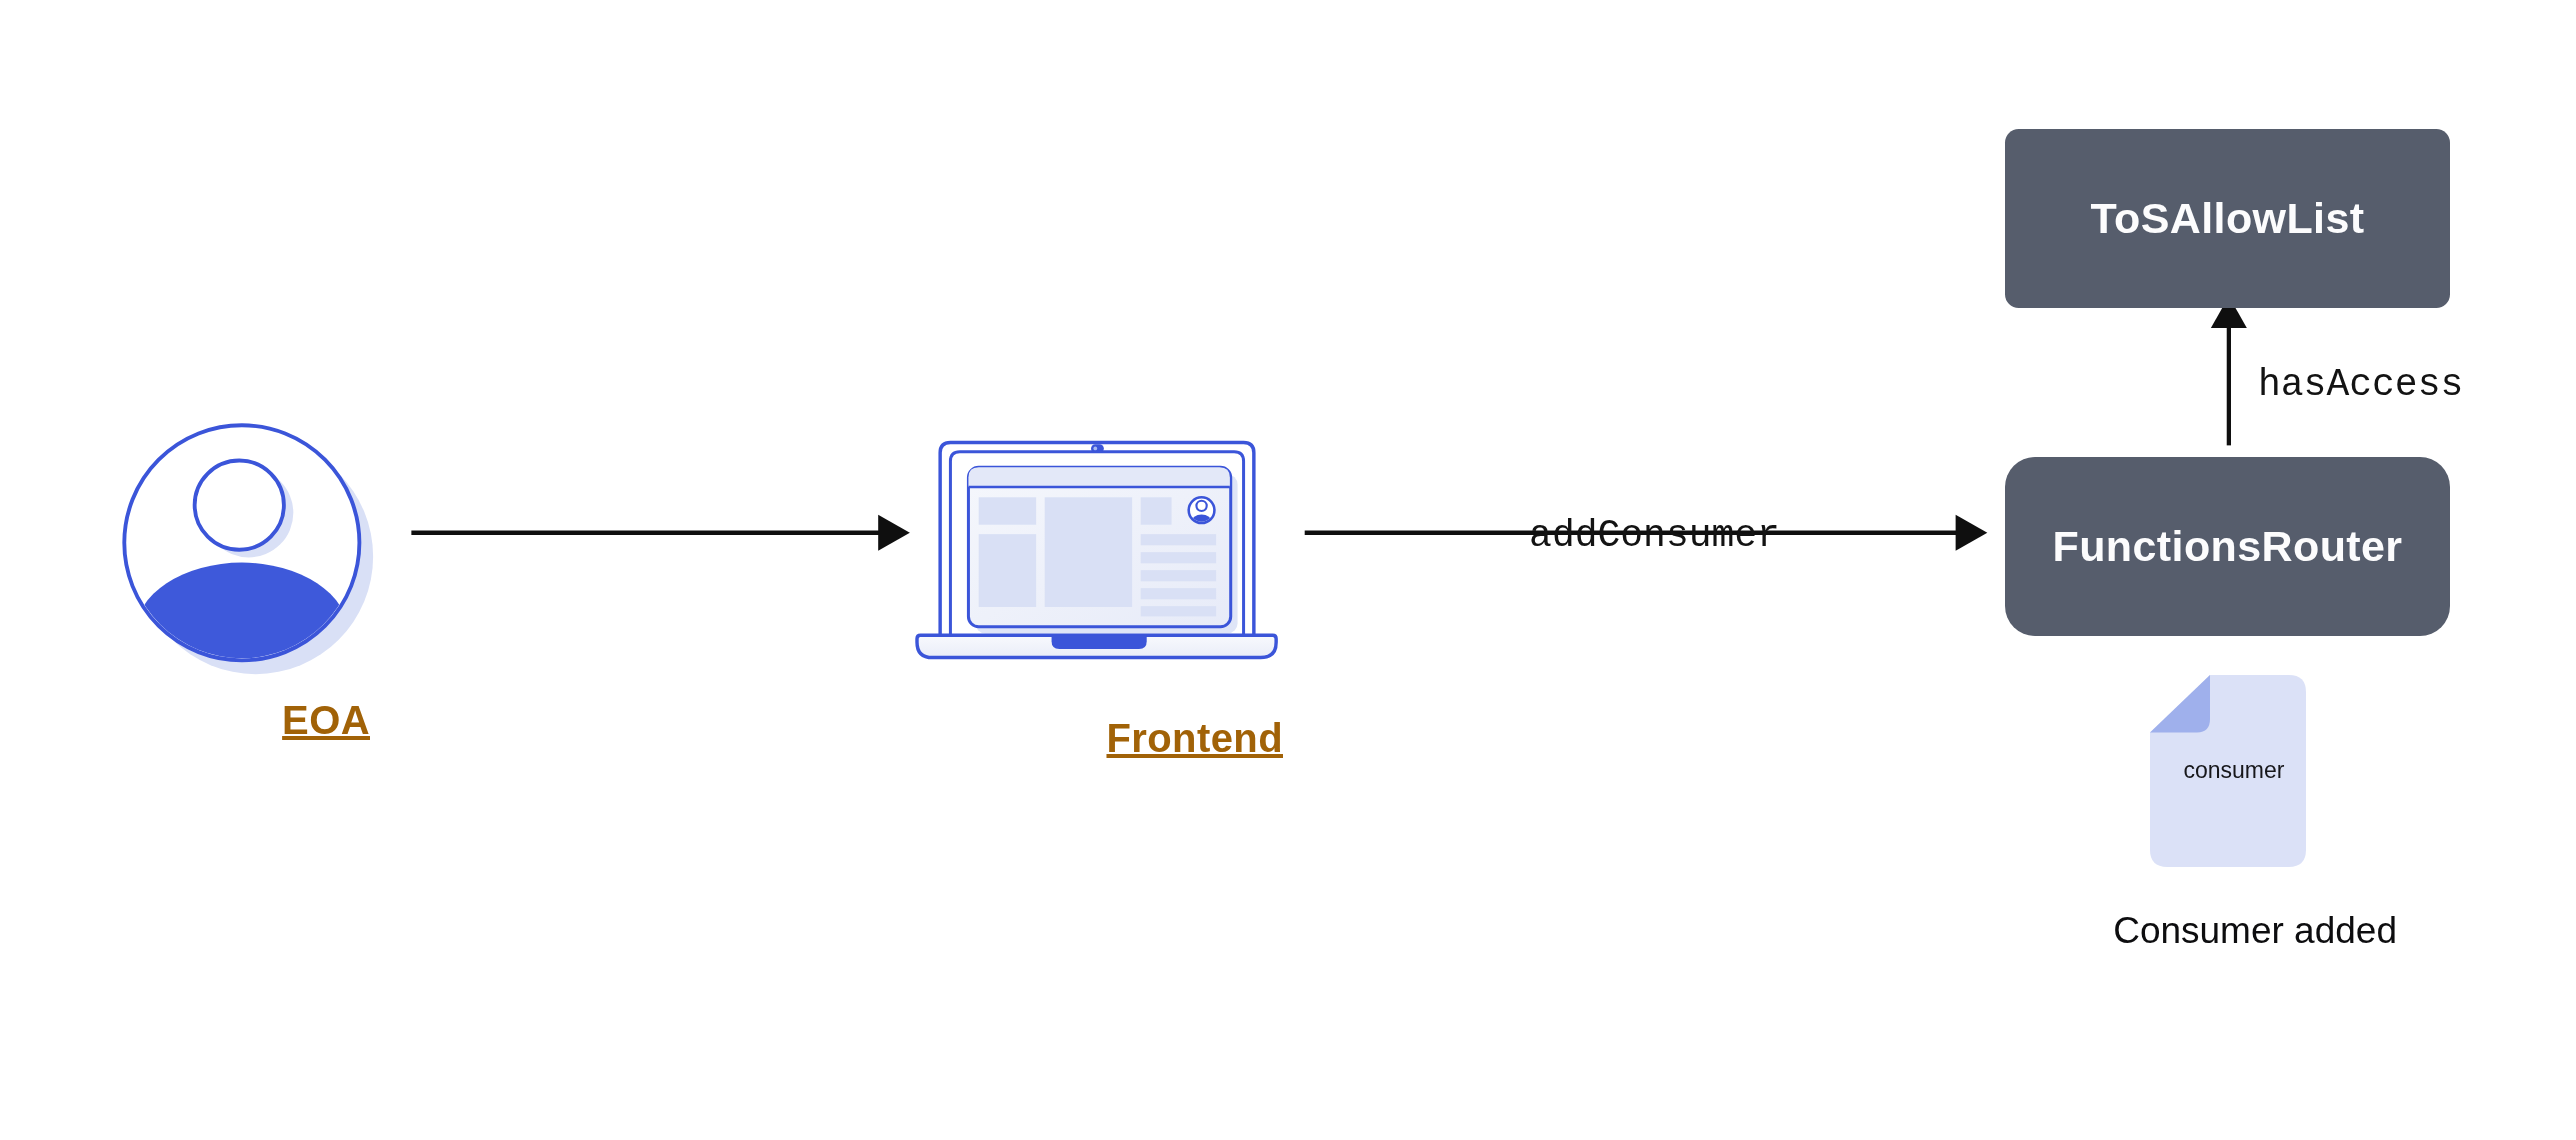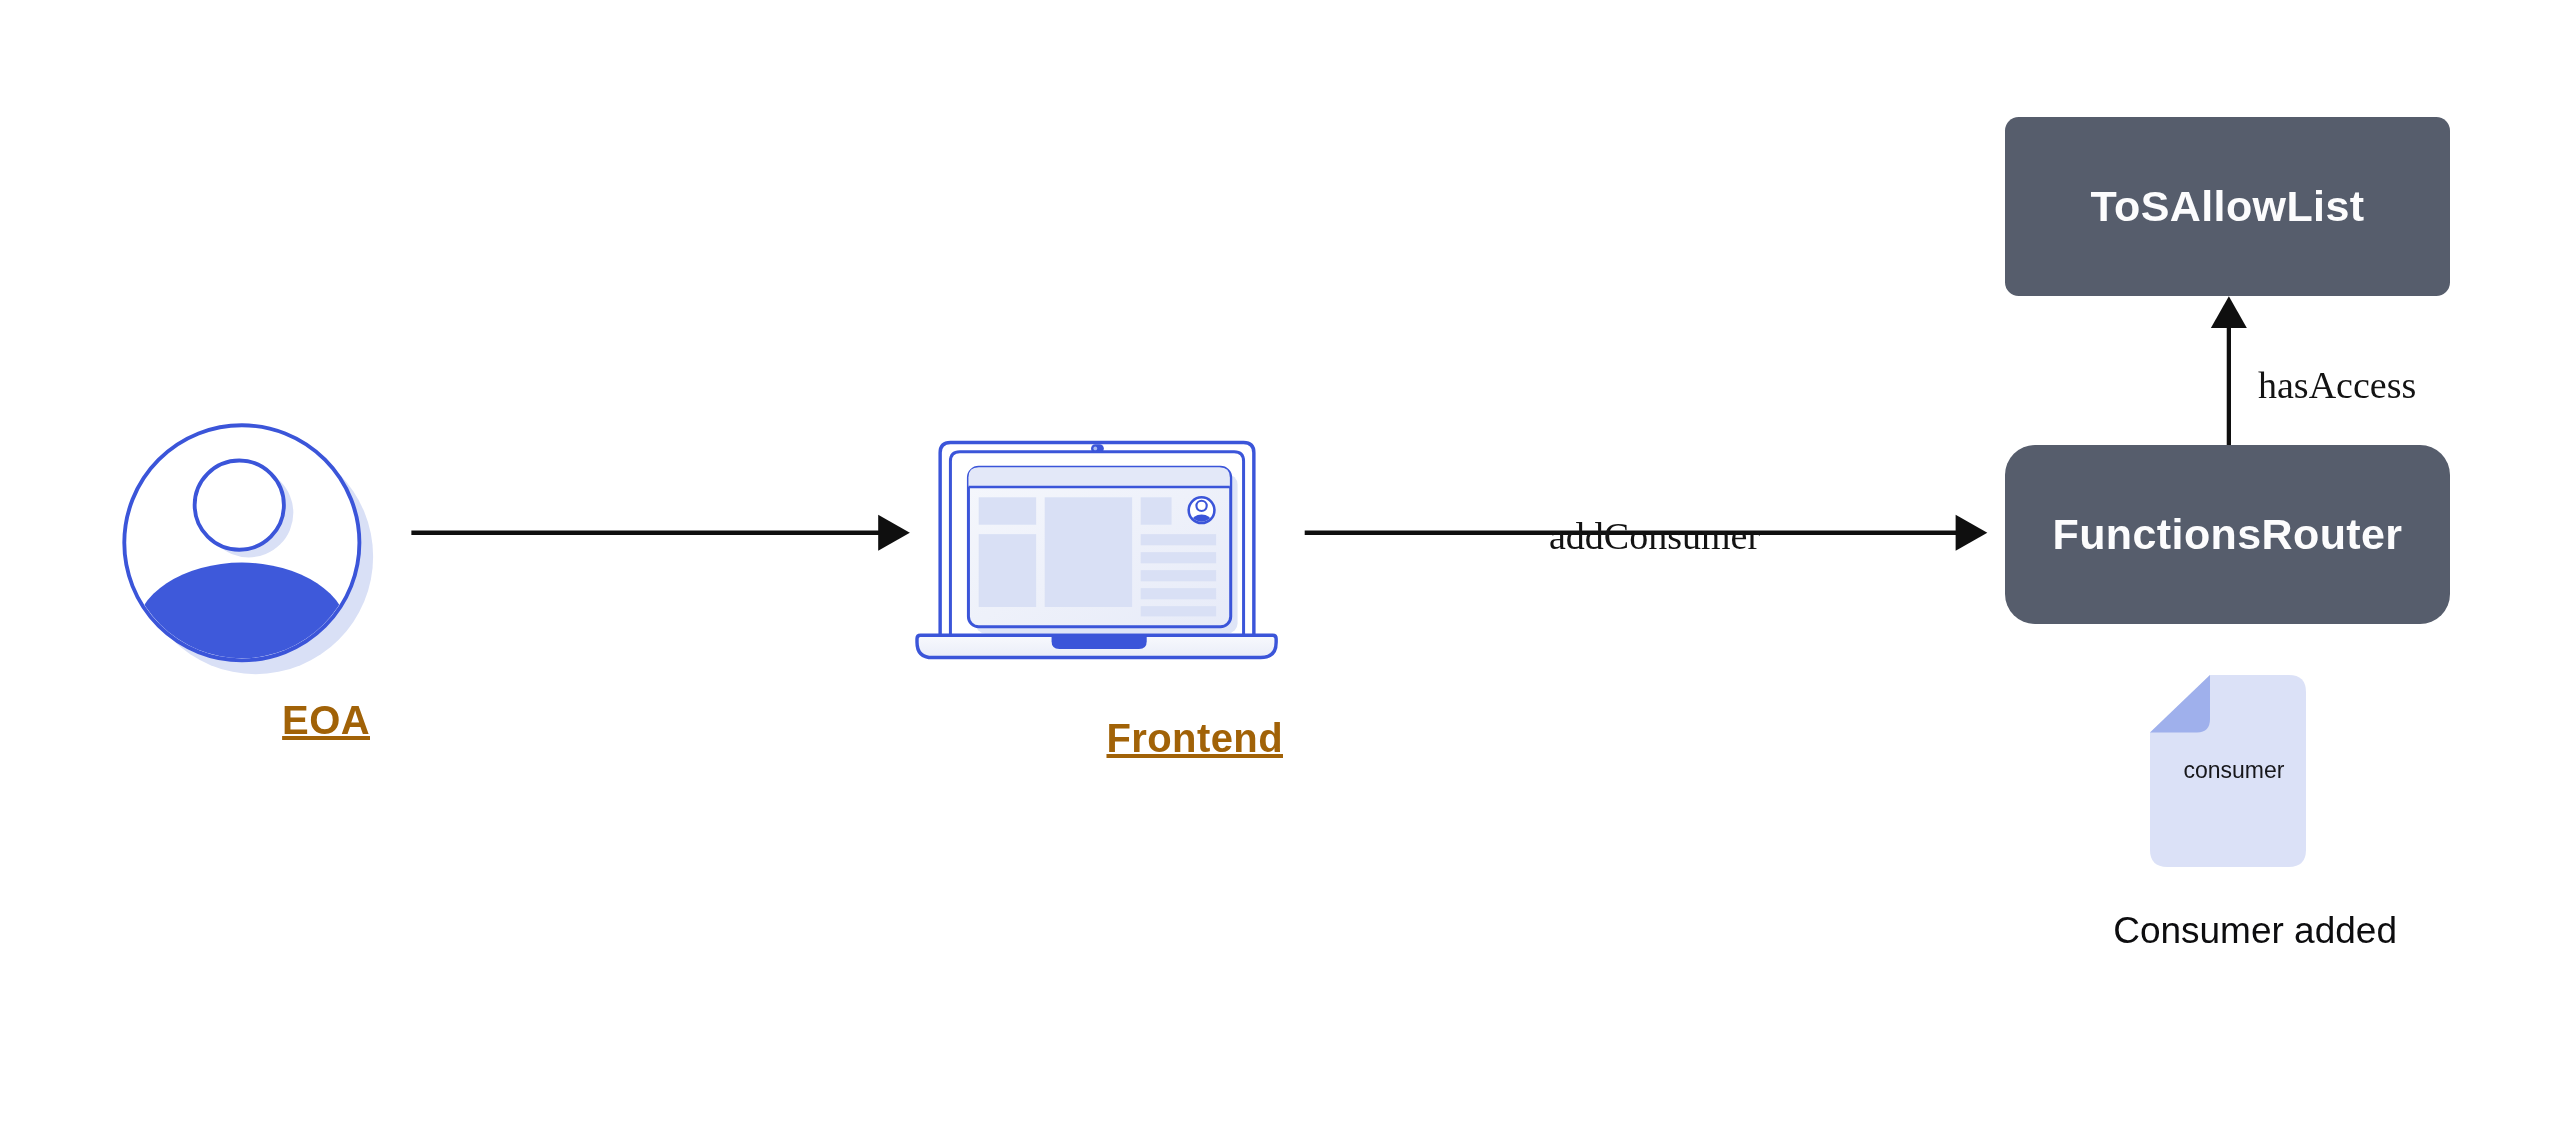--- a/index.html
+++ b/index.html
@@ -7,27 +7,27 @@
     position:relative;width:2576px;height:1140px;background:#ffffff;
     font-family:"Liberation Sans",sans-serif;overflow:hidden;
   }
   .abs{position:absolute;}
   .node-label{
     position:absolute;font-weight:700;font-size:40px;color:#a16207;
     text-align:right;letter-spacing:0.4px;text-decoration:underline;
   }
   .contract-box{
     position:absolute;width:445px;height:179px;background:#565d6c;
-    border-radius:13.7px;display:flex;align-items:center;justify-content:center;
+    border-radius:13.7px;display:flex;align-items:center;justify-content:center;margin-top:12px;
   }
   .contract-box span{
     color:#fcfcfd;font-weight:700;font-size:43px;letter-spacing:0.4px;
   }
   .edge-label{
-    position:absolute;font-family:Liberation Serif, serif;
+    position:absolute;font-family:Liberation Mono, monospace;
     font-size:38px;color:#131313;white-space:nowrap;
   }
   .edge-label.addconsumer{left:1483px;top:478px;width:343px;text-align:center;margin-top:36px;}
   .edge-label.hasaccess{left:2258px;top:363px;}
   .doc-wrap{position:absolute;left:2150px;top:675px;width:168px;height:192px;}
   .doc-label{
     position:absolute;left:0;top:82px;width:100%;text-align:center;
     font-size:23px;color:#17171b;
   }
   .doc-caption{

